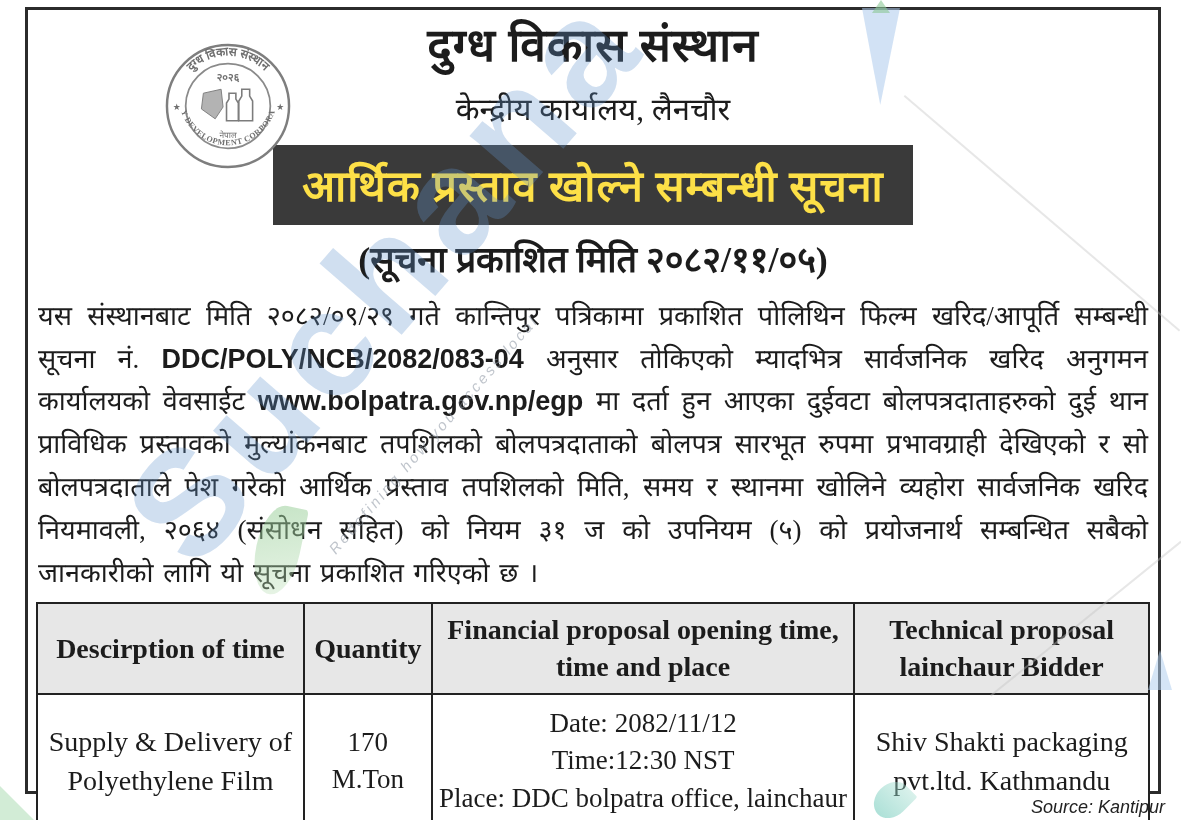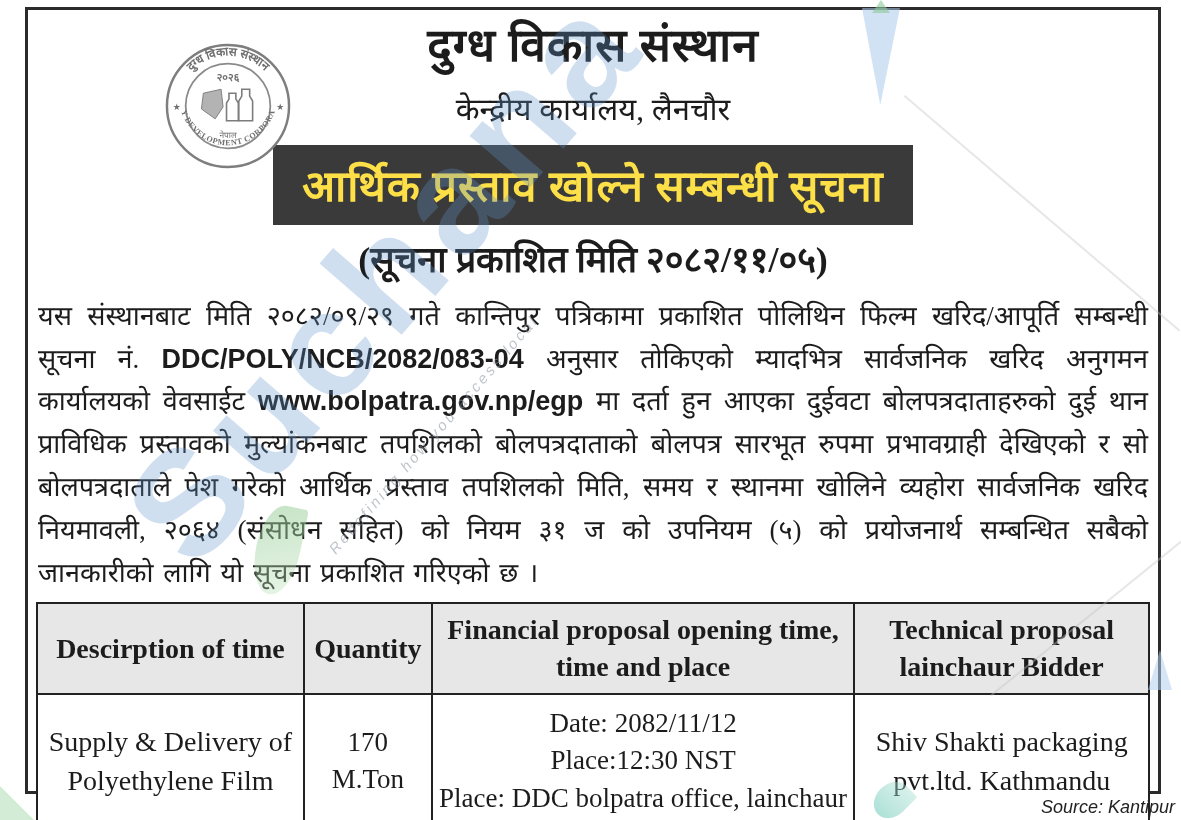--- a/index.html
+++ b/index.html
@@ -37,21 +37,21 @@
     padding:8px 6px; text-align:center; vertical-align:middle;
   }
   table.notice td {
     font-size:28px; padding:10px 6px; text-align:center; vertical-align:middle;
     line-height:1.4; background:#ffffff;
   }
   .c1 { width:24%; } .c2 { width:11.5%; } .c3 { width:38%; } .c4 { width:26.5%; }
   .cell-line { font-size:27px; line-height:1.38; }
   
   .source {
-    position:absolute; right:6px; bottom:2px; font-style:italic;
+    position:absolute; right:16px; bottom:2px; font-style:italic;
     font-family:"Liberation Sans","DejaVu Sans",sans-serif; font-size:18px; color:#222;
   }
   
   .wm-layer { position:absolute; inset:0; pointer-events:none; z-index:5; }
   .wm-brand {
     position:absolute; left:212px; top:438px; font-size:150px; font-weight:bold;
     font-family:"Liberation Sans","DejaVu Sans",sans-serif;
     color:rgba(100,150,205,0.30); letter-spacing:10px;
     transform:rotate(-49deg); transform-origin:0 100%; line-height:1;
   }
@@ -153,21 +153,21 @@
       </thead>
       <tbody>
         <tr>
           <td>Supply &amp; Delivery of Polyethylene Film</td>
           <td>
             <div class="cell-line">170</div>
             <div class="cell-line">M.Ton</div>
           </td>
           <td>
             <div class="cell-line">Date: 2082/11/12</div>
-            <div class="cell-line">Place:12:30 NST</div>
+            <div class="cell-line">Time:12:30 NST</div>
             <div class="cell-line">Place: DDC bolpatra office, lainchaur</div>
           </td>
           <td>Shiv Shakti packaging pvt.ltd. Kathmandu</td>
         </tr>
       </tbody>
     </table>
 
   </div>
 
   <div class="source">Source: Kantipur</div>

